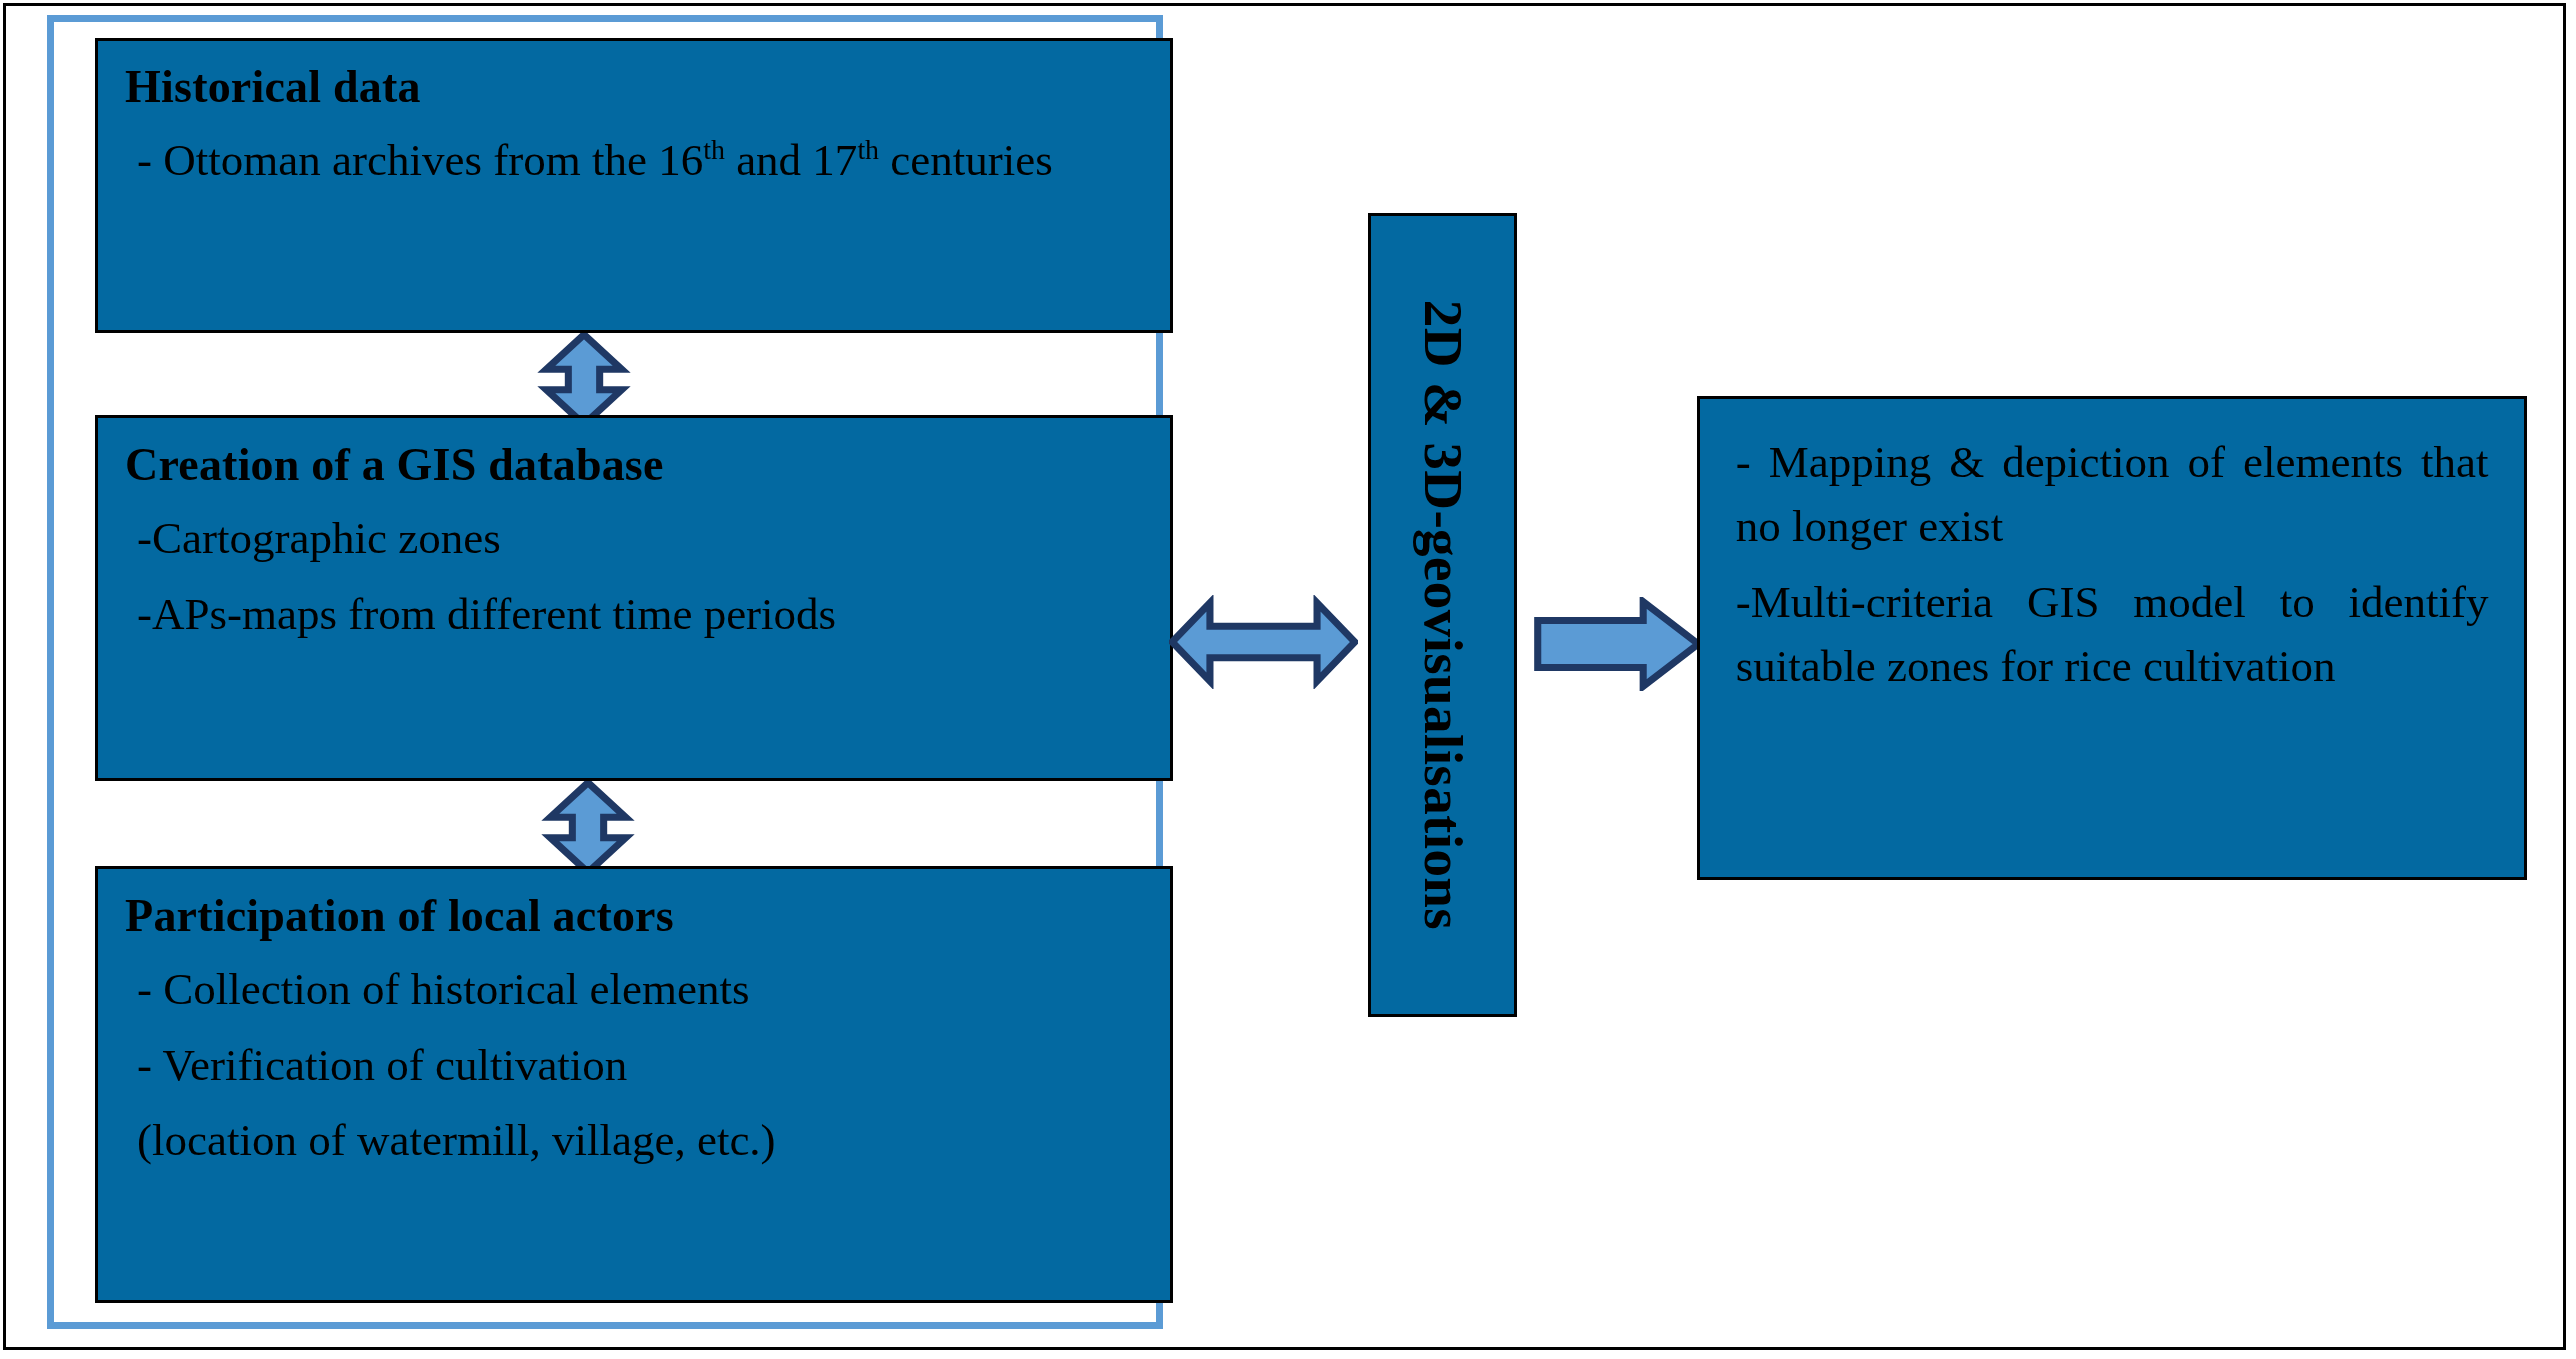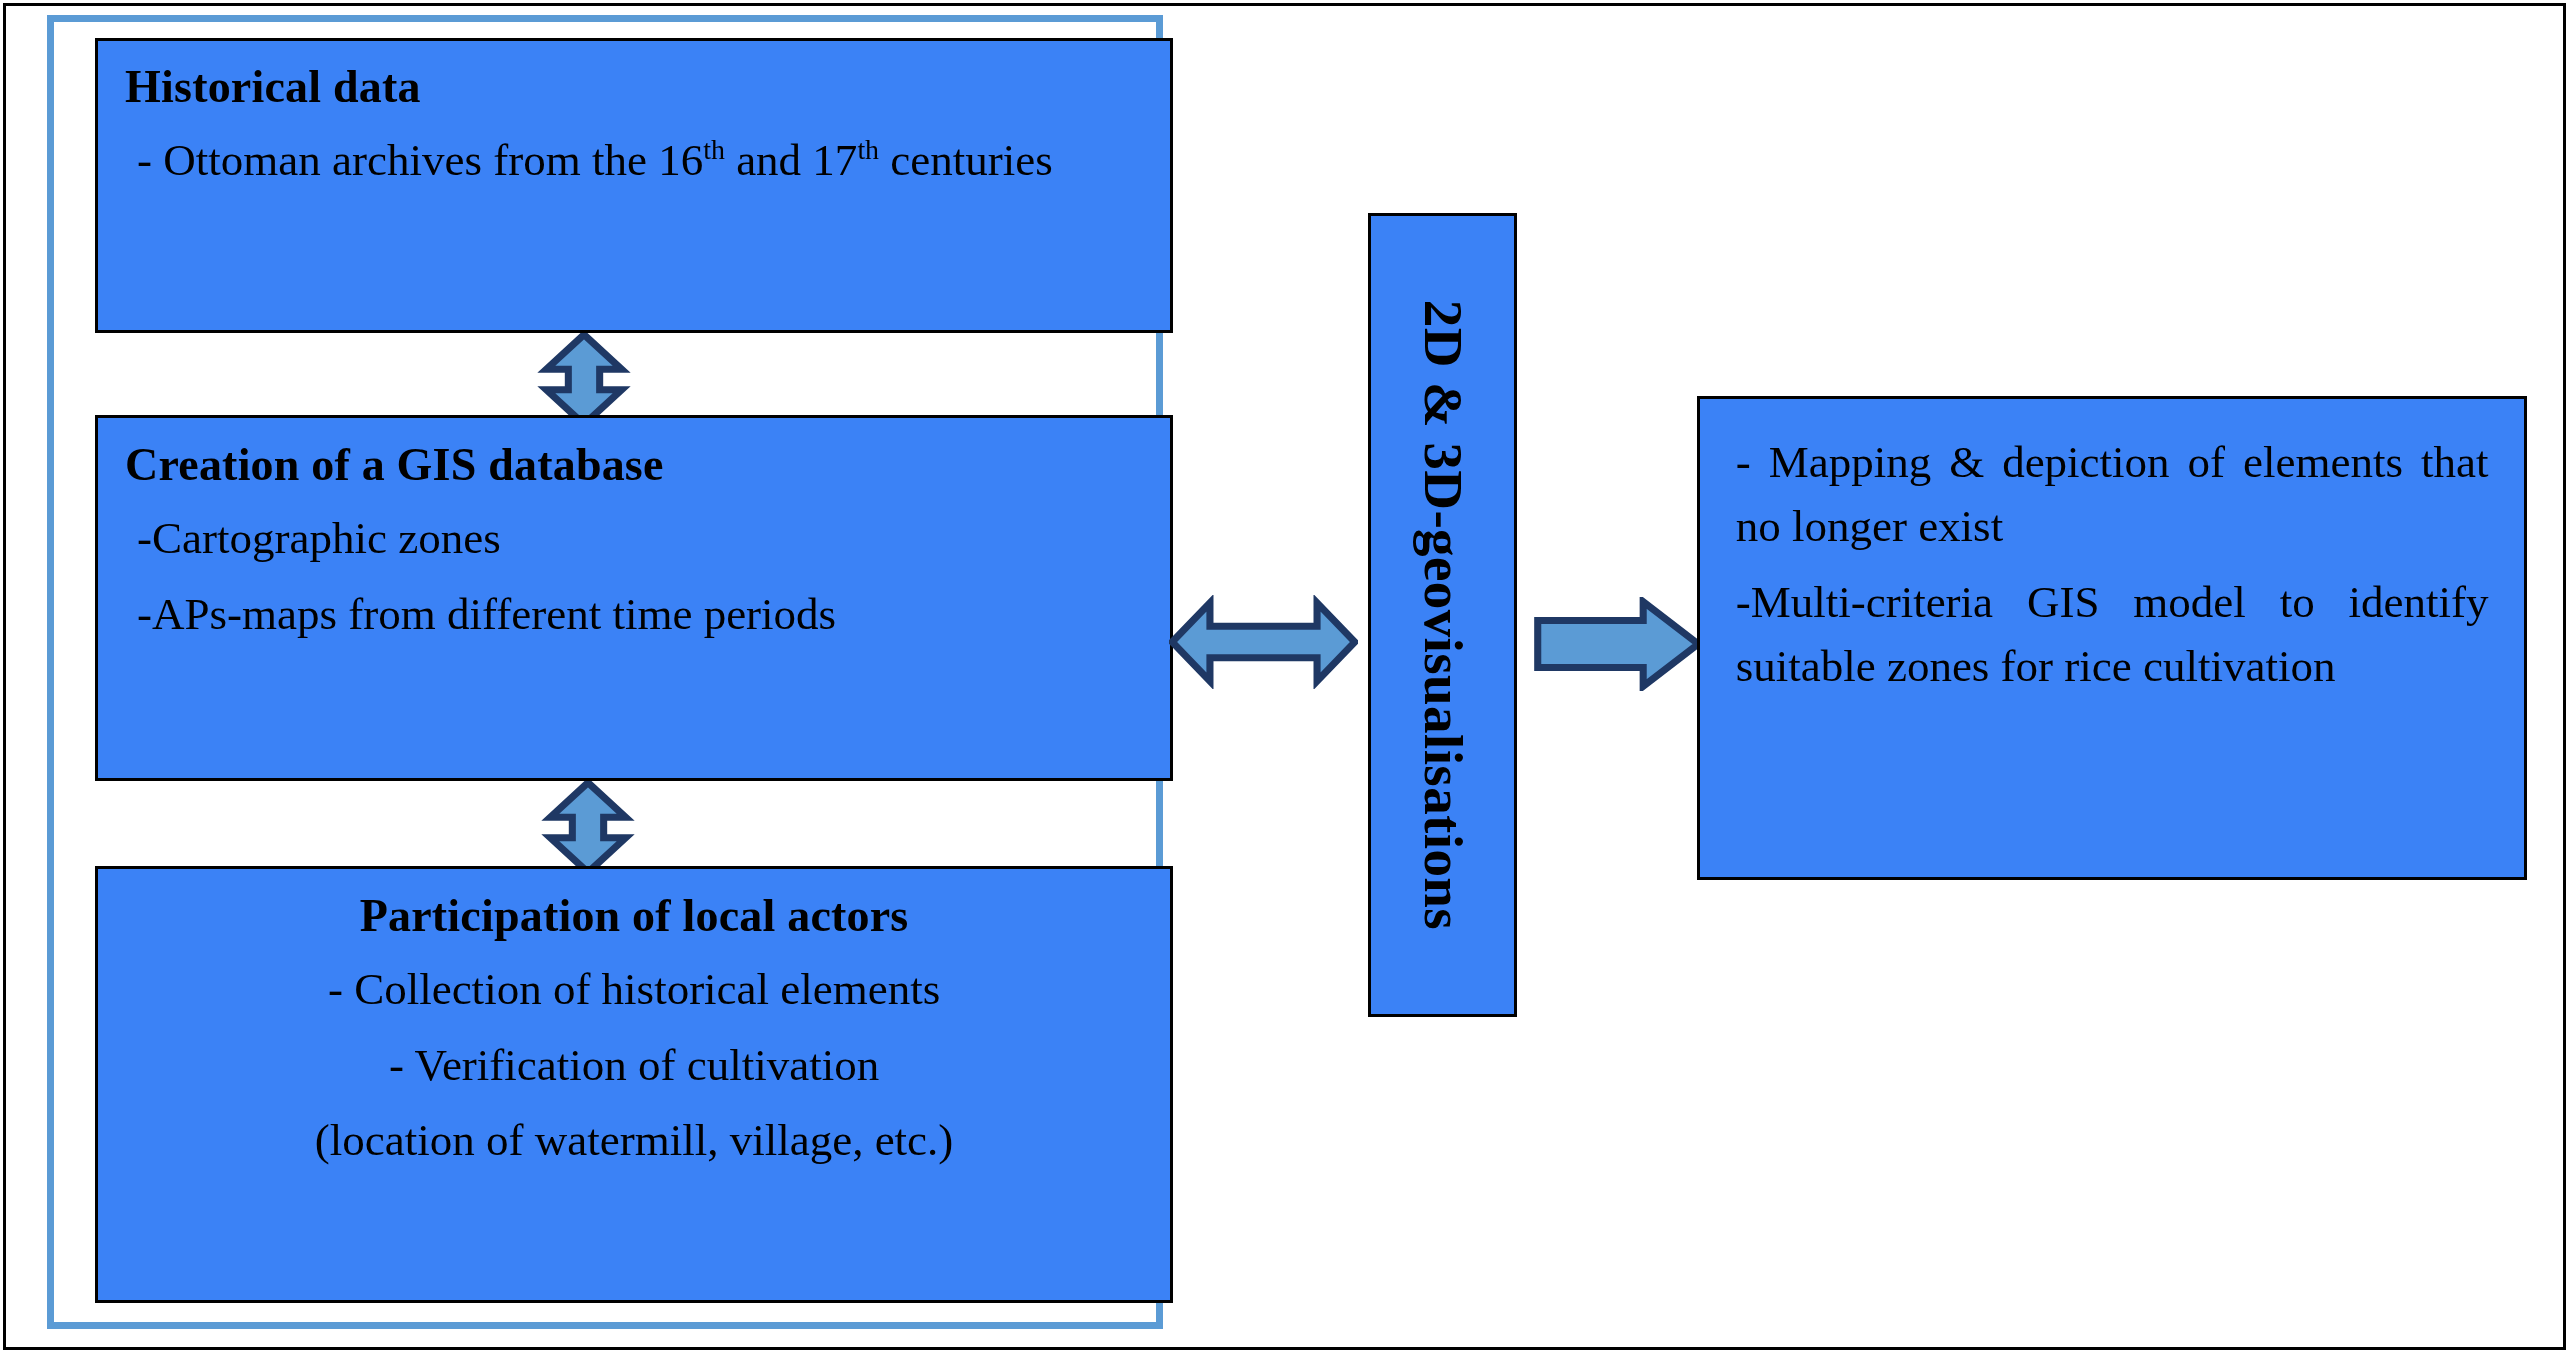--- a/index.html
+++ b/index.html
@@ -37,21 +37,21 @@
     border: 7px solid #5B9BD5;
     box-sizing: border-box;
     background: #ffffff;
   }
 
   
   .box {
     position: absolute;
     border: 3.9px solid #000000;
     box-sizing: border-box;
-    background: #3b82f6;
+    background: #0369a1;
   }
 
   .box-inner {
     padding: 17.3px 27px 7.9px 27px;
   }
 
   .title {
     font-weight: bold;
     font-size: 46px;
     line-height: 1.28;
@@ -87,21 +87,20 @@
     left: 41px;
     top: 393px;
     width: 1078px;
     height: 366px;
   }
   #box-actors {
     left: 41px;
     top: 844px;
     width: 1078px;
     height: 437px;
-    text-align: center;
   }
 
   
   .arrow-v {
     position: absolute;
     width: 94px;
     height: 93px;
   }
   #arrow-v-top   { left: 483px; top: 311px; }
   #arrow-v-bottom{ left: 487px; top: 759px; }

